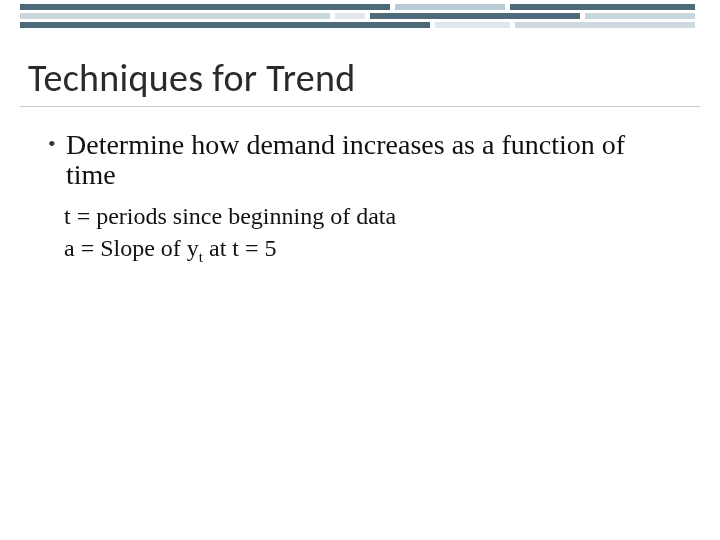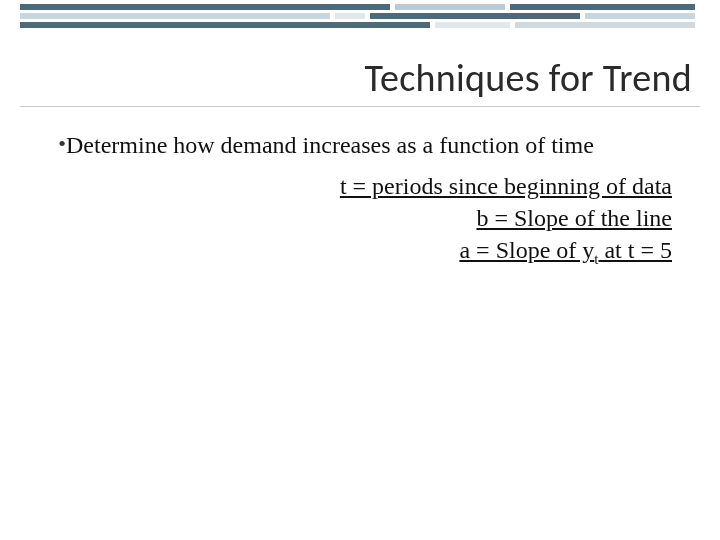--- a/index.html
+++ b/index.html
@@ -1,15 +1,15 @@
 <!DOCTYPE html>
 <html><head>
 <meta charset="utf-8">
 <style>
-  * { margin: 0; padding: 0; box-sizing: border-box; text-align: right; }
+  * { margin: 0; padding: 0; box-sizing: border-box; }
   html, body { width: 720px; height: 540px; overflow: hidden; }
   body {
     background: #ffffff;
     font-family: Georgia, 'Times New Roman', serif;
     position: relative;
   }
   .top-bar-row {
     position: absolute;
     top: 0;
     left: 0;
@@ -65,36 +65,35 @@
     margin-bottom: 10px;
   }
   .bullet {
     width: 18px;
     flex: 0 0 18px;
     font-size: 22px;
     line-height: 28px;
     color: #333;
   }
   .bullet-text {
-    font-size: 24px;
+    font-size: 28px;
     line-height: 30px;
   }
   .equation {
     margin: 6px 0 18px 120px;
     font-family: 'Times New Roman', serif;
     font-style: italic;
     font-size: 26px;
   }
   .equation .sub { font-size: 16px; vertical-align: sub; font-style: italic; }
   .equation .op { font-style: normal; padding: 0 4px; }
   .definitions {
-    margin-left: 9px;
+    margin-left: 16px;
     font-size: 24px;
     line-height: 32px;
-    text-decoration: underline;
   }
   .definitions .sub { font-size: 15px; vertical-align: sub; }
 </style>
 </head>
 <body>
 
 <div class="top-bar-row">
   <div class="bar-segment seg1a"></div>
   <div class="bar-segment seg1b"></div>
   <div class="bar-segment seg1c"></div>
@@ -112,18 +111,17 @@
 
 <div class="content">
   <div class="bullet-row">
     <div class="bullet">•</div>
     <div class="bullet-text">Determine how demand increases as a function of time</div>
   </div>
 
 
   <div class="definitions">
     <div>t = periods since beginning of data</div>
-    <div>b = Slope of the line</div>
     <div>
       <span>a = Slope of y</span><span class="sub">t</span><span> at t = 5</span>
     </div>
   </div>
 </div>
 
 </body></html>

